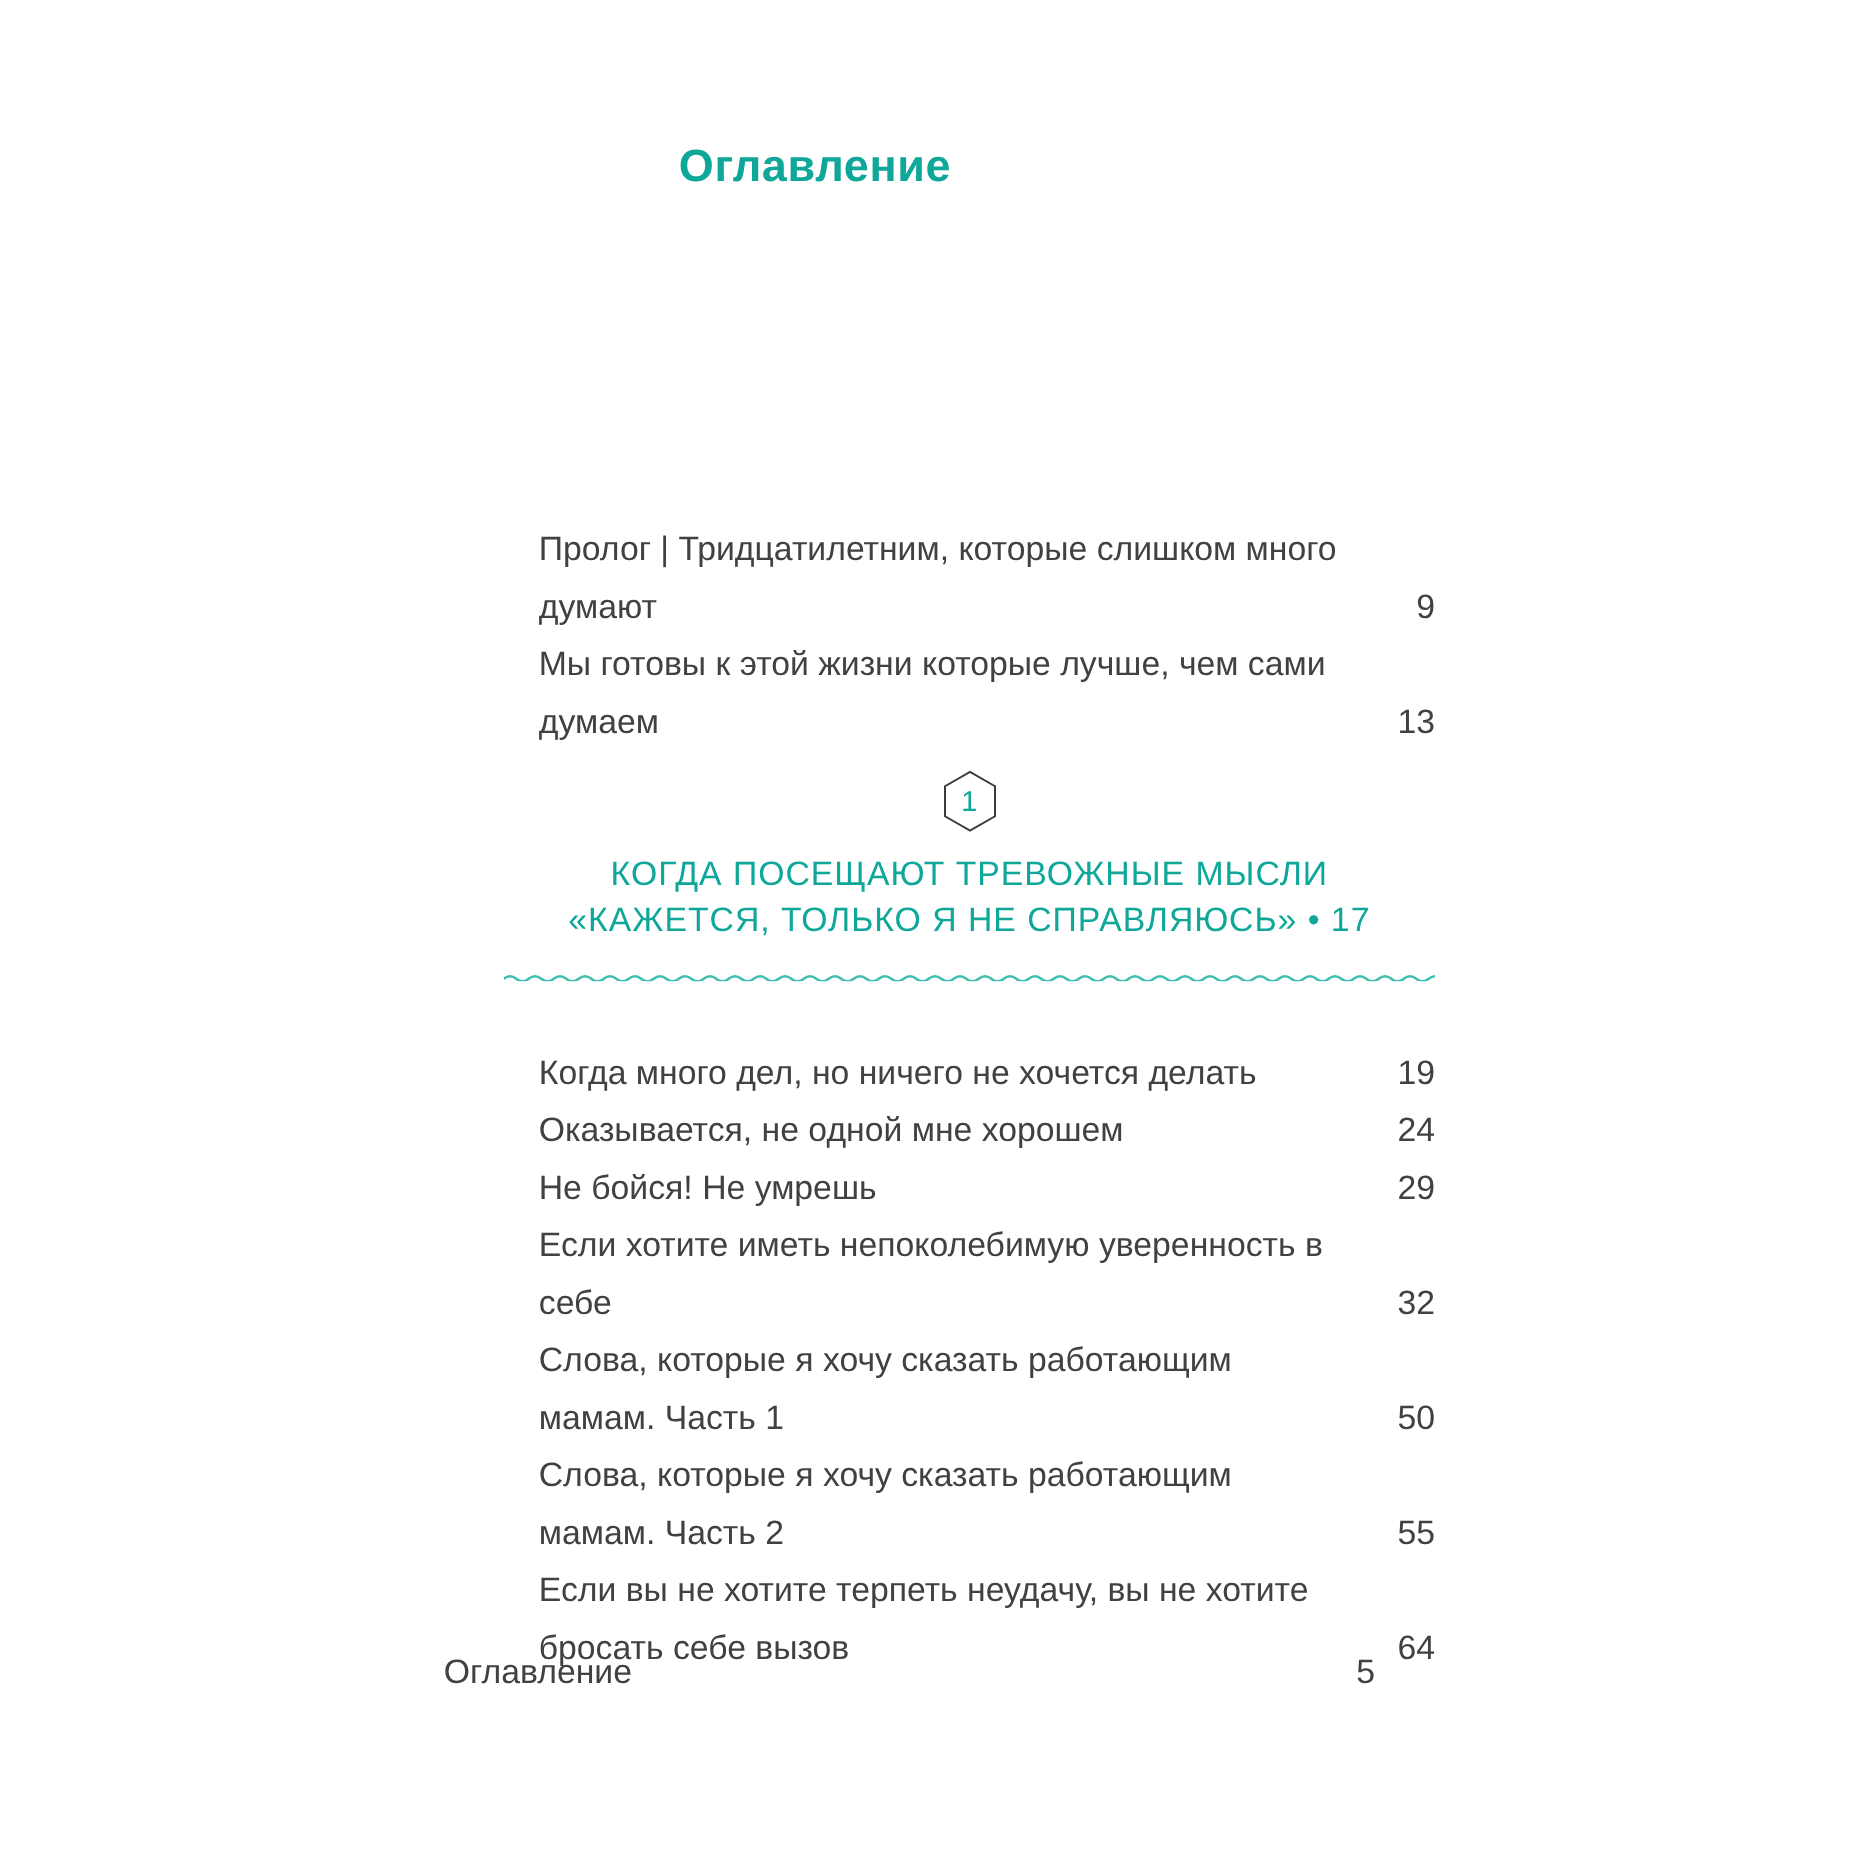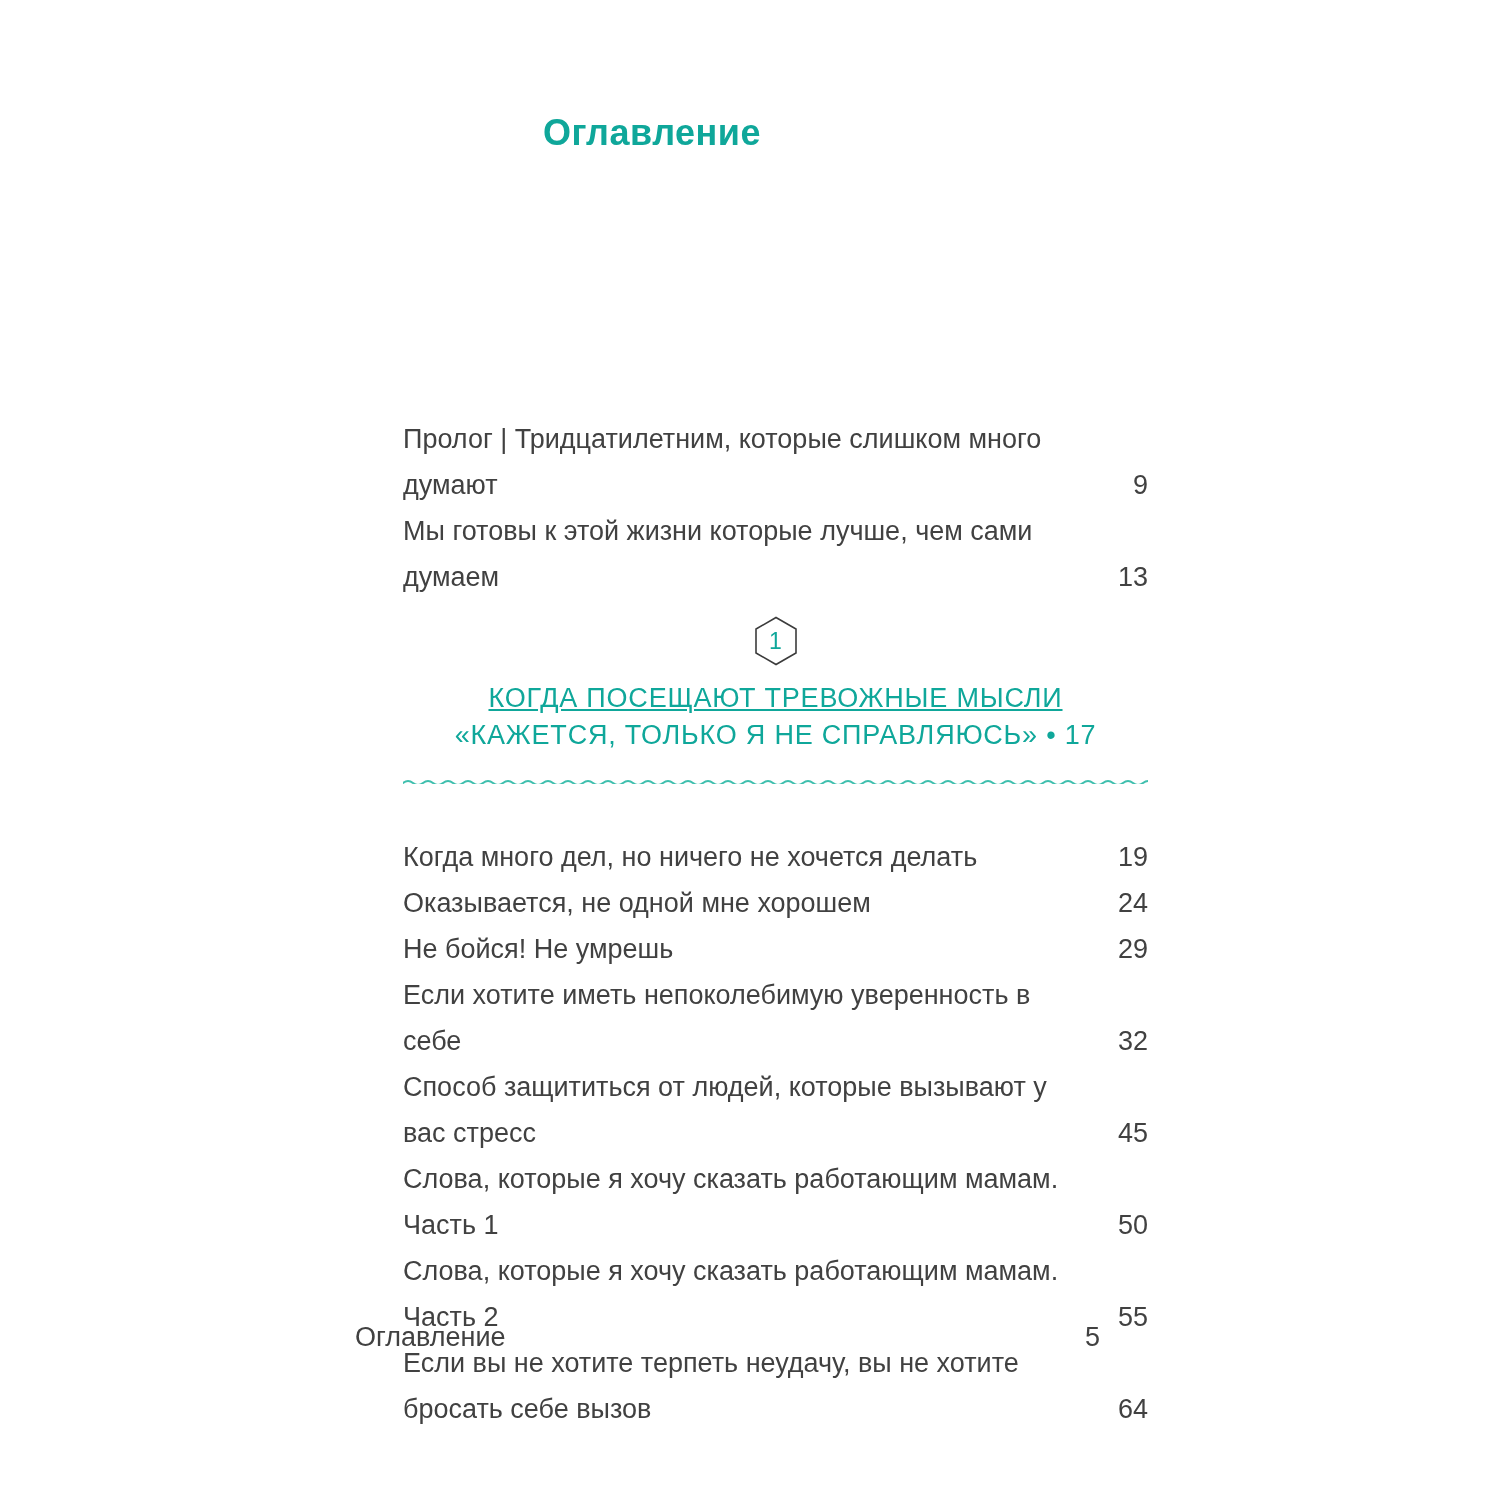--- a/index.html
+++ b/index.html
@@ -37,20 +37,21 @@
     display: flex;
     justify-content: space-between;
     align-items: flex-end;
     line-height: 46px;
     font-size: 27px;
     color: #414141;
   }
   .row-title {
     flex: 1;
     padding-right: 20px;
+    margin-left: 28px;
   }
   .row-page {
     min-width: 55px;
     text-align: right;
     white-space: nowrap;
   }
   .section-head {
     margin-top: 16px;
     text-align: center;
   }
@@ -76,21 +77,20 @@
     font-size: 23px;
   }
   .heading-line {
     color: #0FA79A;
     font-size: 27px;
     line-height: 37px;
     letter-spacing: 0.8px;
   }
   .heading-line.first {
     margin-top: 10px;
-    text-decoration: underline;
   }
   .wave-wrap {
     margin-top: 20px;
     height: 10px;
     overflow: hidden;
   }
   .entries {
     margin-top: 50px;
   }
   .footer {
@@ -151,24 +151,20 @@
       </div>
       <div class="row">
         <span class="row-title">Не бойся! Не умрешь</span>
         <span class="row-page">29</span>
       </div>
       <div class="row">
         <span class="row-title">Если хотите иметь непоколебимую уверенность в себе</span>
         <span class="row-page">32</span>
       </div>
       <div class="row">
-        <span class="row-title">Способ защититься от людей, которые вызывают у вас стресс</span>
-        <span class="row-page">45</span>
-      </div>
-      <div class="row">
         <span class="row-title">Слова, которые я хочу сказать работающим мамам. Часть 1</span>
         <span class="row-page">50</span>
       </div>
       <div class="row">
         <span class="row-title">Слова, которые я хочу сказать работающим мамам. Часть 2</span>
         <span class="row-page">55</span>
       </div>
       <div class="row">
         <span class="row-title">Если вы не хотите терпеть неудачу, вы не хотите бросать себе вызов</span>
         <span class="row-page">64</span>

